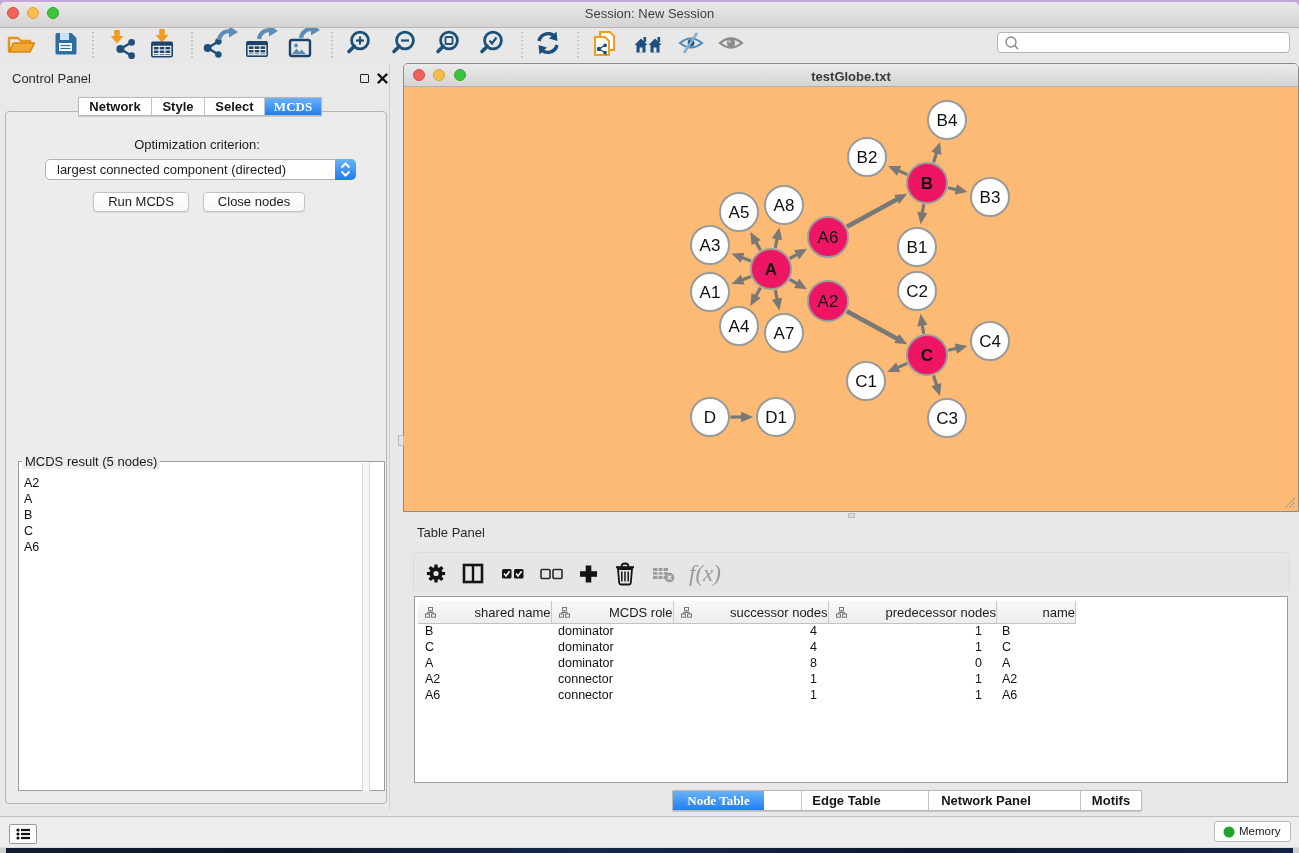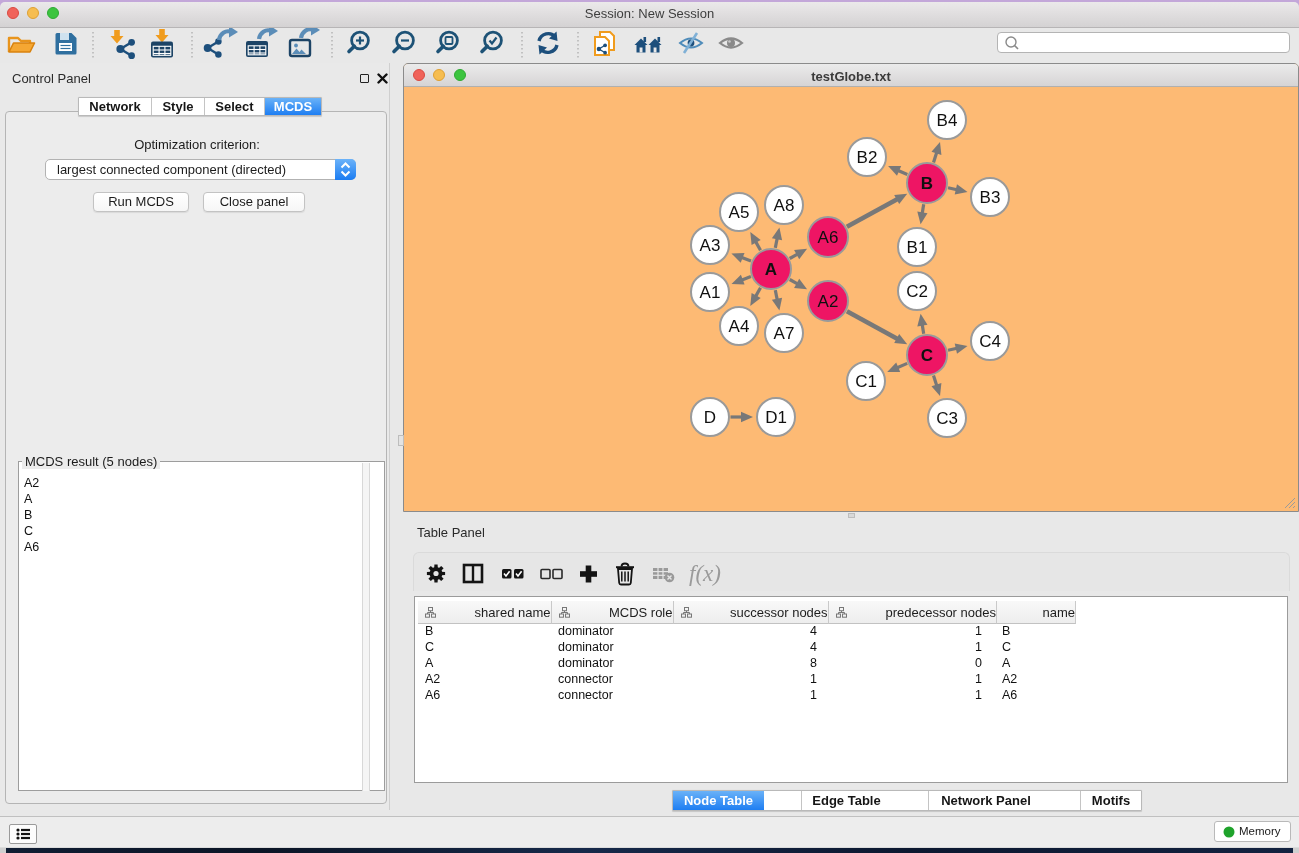--- a/index.html
+++ b/index.html
@@ -18,21 +18,21 @@
   #cpanel { left:0; top:63px; width:390px; height:747px; background:#e9e9e9;
     border-right:1px solid #cfcfcf; }
   #cp-title { left:12px; top:8px; font-size:13px; color:#2a2a2a; }
   .wicon-sq { position:absolute; width:9px; height:9px; border:1.5px solid #222; border-radius:1px; }
   .wicon-x { position:absolute; width:11px; height:11px; }
   .tabgrp { position:absolute; display:flex; border:1px solid #b9b9b9; border-radius:1px;
     overflow:hidden; background:#fff; box-shadow:0 0.5px 1px rgba(0,0,0,0.15); }
   .tab { font-size:13px; font-weight:bold; color:#151515; text-align:center; border-left:1px solid #c4c4c4;
     background:#fff; display:flex; align-items:center; justify-content:center; }
   .tab:first-child { border-left:none; }
-  .tab.sel { background:linear-gradient(#6ab2f8,#1e7ef2); color:#fff; }
+  .tab.sel { background:linear-gradient(#6ab2f8,#1e7ef2); color:#fff;font-family:Liberation Serif, serif; }
   #cp-box { left:5px; top:48px; width:382px; height:693px; border:1px solid #b5b5b5;
     border-radius:4px; background:#ececec; }
   #optlabel { left:0; top:25px; width:382px; text-align:center; font-size:13px; color:#1c1c1c; }
   #cp-select { left:39px; top:47px; width:311px; height:21px; background:#fff;
     border:1px solid #b2b2b2; border-radius:5px; font-size:13px; color:#1c1c1c;
     line-height:19px; padding-left:11px; }
   #cp-stepper { position:absolute; right:-1px; top:-1px; width:21px; height:21px;
     background:linear-gradient(#6cb3f9,#1b7cf2); border-radius:0 5px 5px 0; }
   .btn { position:absolute; height:20px; background:linear-gradient(#ffffff,#f6f6f6);
     border:1px solid #c3c3c3; border-radius:4px; font-size:13px; color:#1c1c1c;
@@ -185,21 +185,21 @@
     <div class="abs" id="optlabel">Optimization criterion:</div>
     <div class="abs" id="cp-select">largest connected component (directed)
       <div id="cp-stepper">
         <svg width="21" height="21">
           <path d="M6.5,8.5 L10.5,4.5 L14.5,8.5" stroke="#fff" stroke-width="2" fill="none"></path>
           <path d="M6.5,12.5 L10.5,16.5 L14.5,12.5" stroke="#fff" stroke-width="2" fill="none"></path>
         </svg>
       </div>
     </div>
     <div class="btn" style="left:87px; top:80px; width:96px;">Run MCDS</div>
-    <div class="btn" style="left:197px; top:80px; width:102px;">Close panel</div>
+    <div class="btn" style="left:197px; top:80px; width:102px;">Close nodes</div>
     <div class="abs" id="fieldset">
       <div class="abs" id="fs-list">A2<br>A<br>B<br>C<br>A6</div>
       <div class="abs" id="fs-scroll"></div>
     </div>
     <div class="abs" id="fs-label">MCDS result (5 nodes)</div>
   </div>
   <div class="tabgrp" style="left:78px; top:34px; height:19px;">
     <div class="tab" style="width:72px;">Network</div>
     <div class="tab" style="width:53px;">Style</div>
     <div class="tab" style="width:60px;">Select</div>

